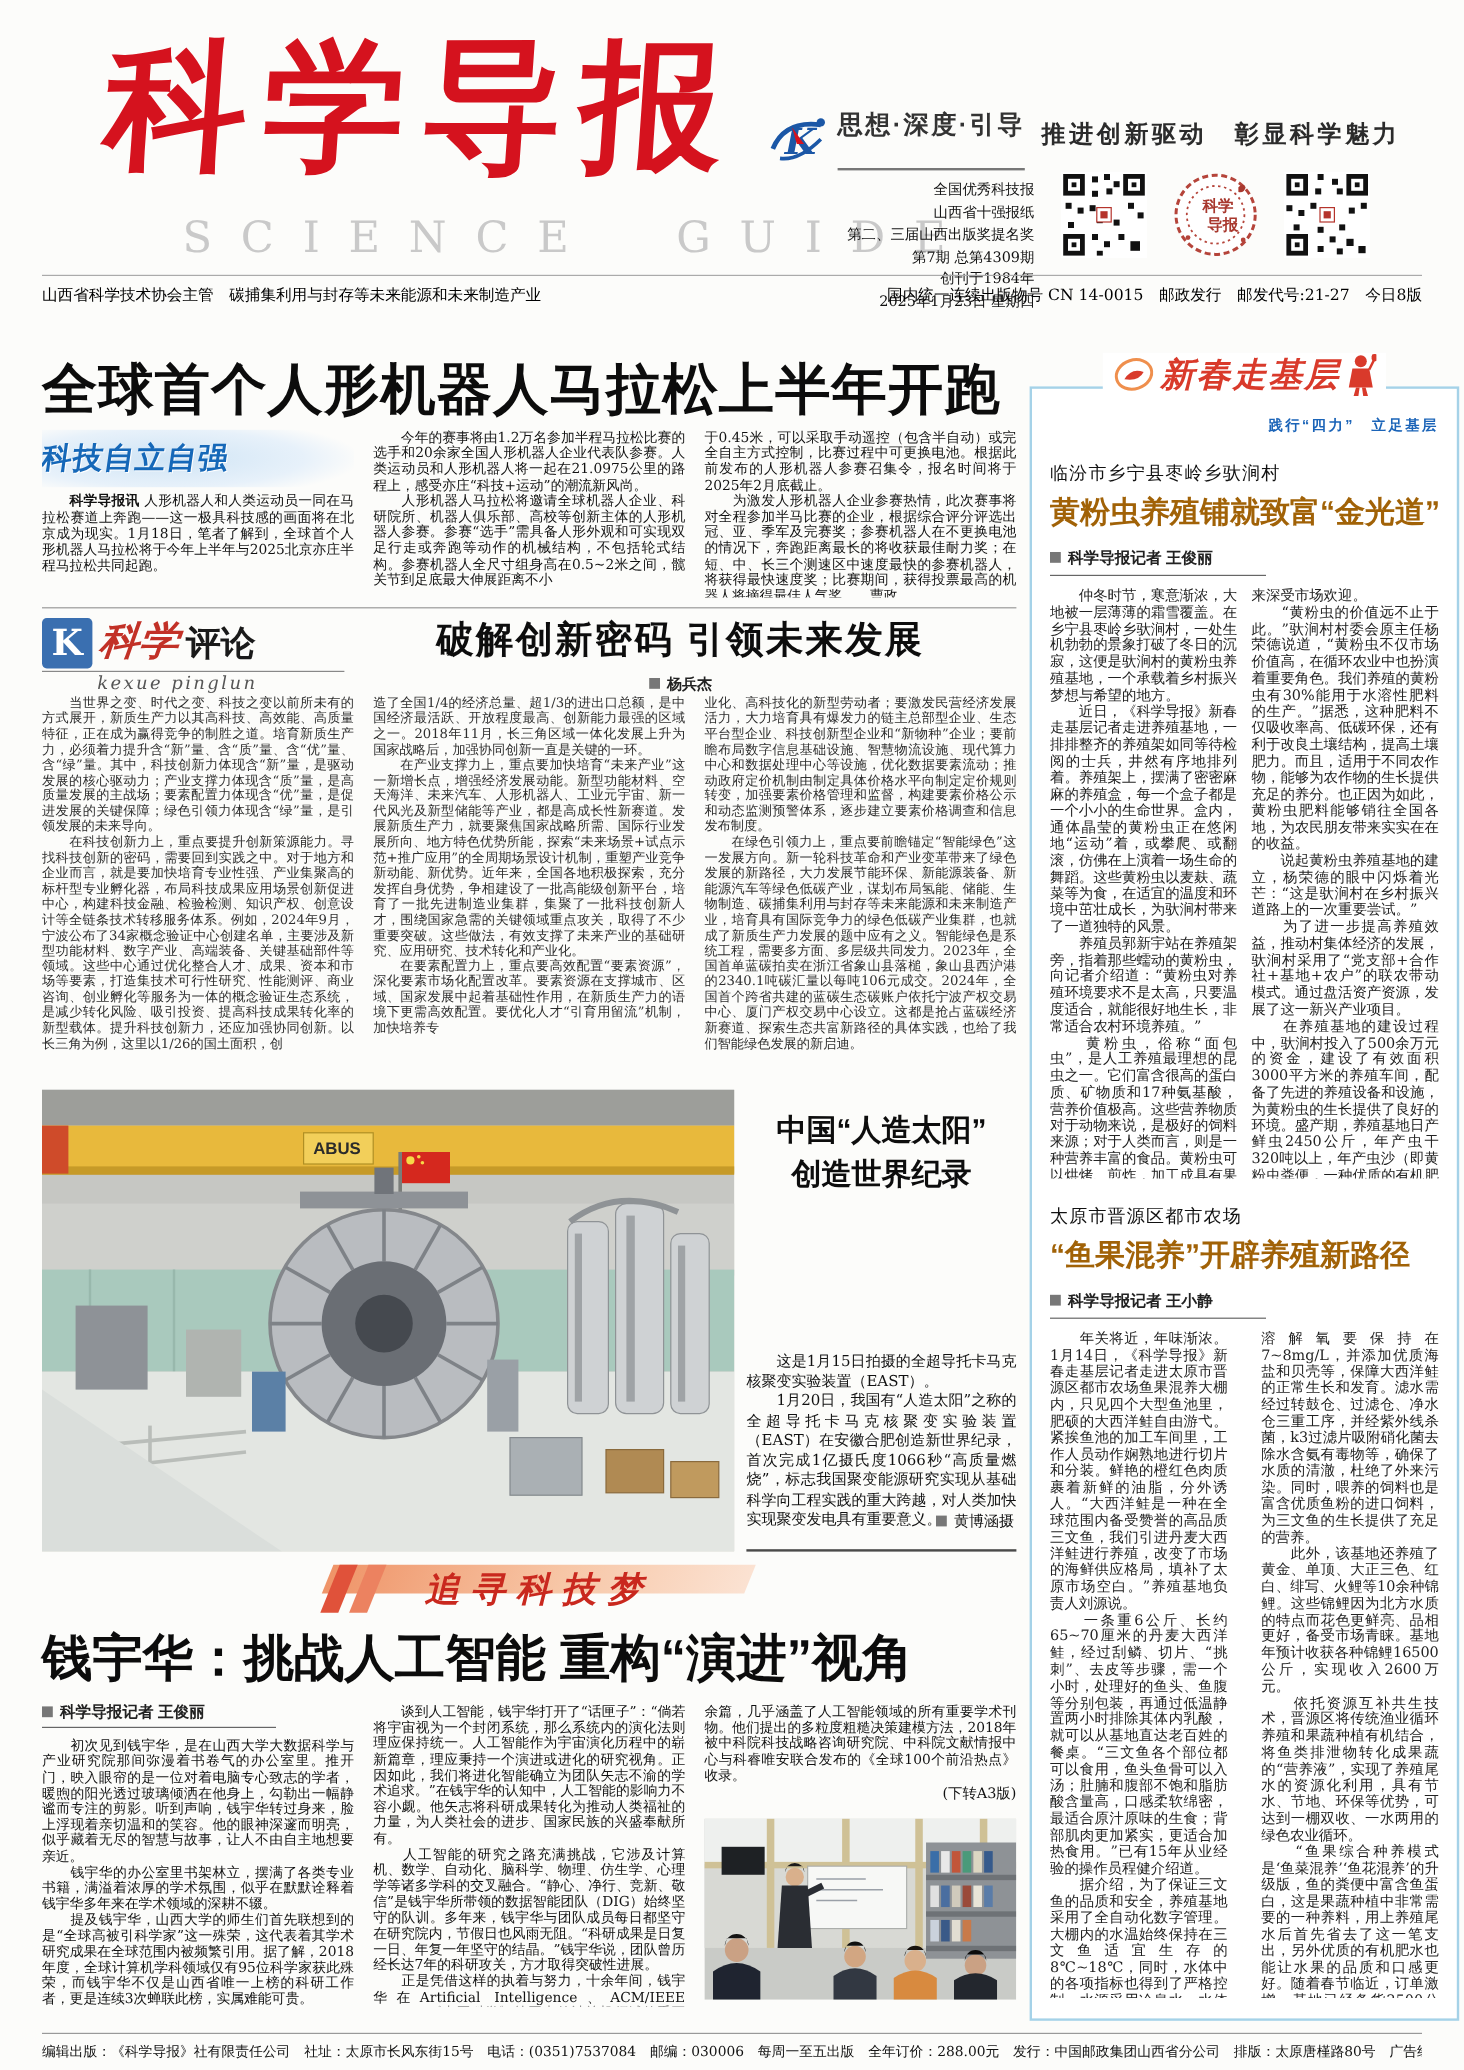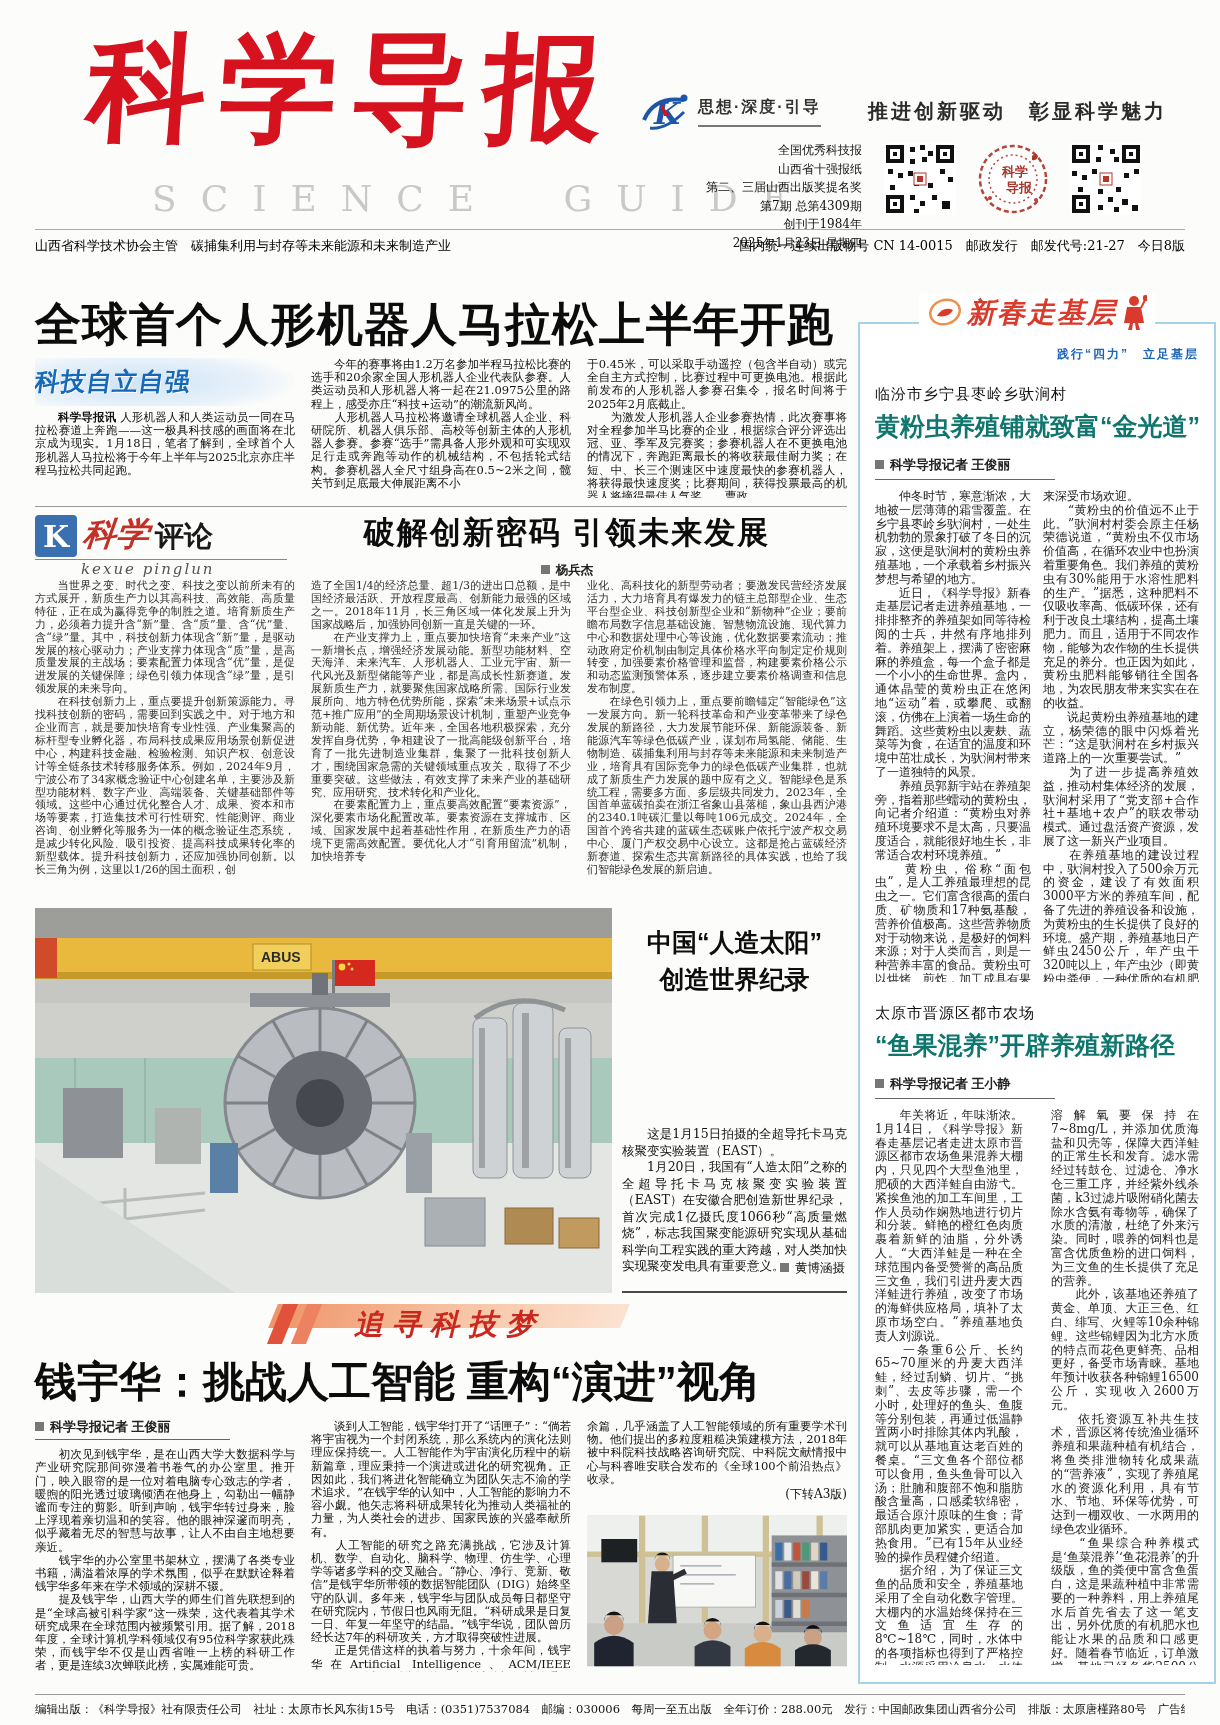--- a/index.html
+++ b/index.html
@@ -6,21 +6,21 @@
   body { background:#888; font-family:"Liberation Sans", sans-serif; }
   #page { position:relative; width:1220px; height:1725px; background:#fcfcfa; margin:0 auto; overflow:hidden; color:#111; }
 
   
   .mast-title { position:absolute; left:88px; top:10px; font-family:"DejaVu Serif",serif; font-weight:bold;
     font-size:118px; color:#d5121e; letter-spacing:14px; transform:skewX(-4deg); white-space:nowrap; }
   .mast-sub { position:absolute; left:152px; top:178px; font-family:"DejaVu Serif",serif; font-size:36px;
     color:#c9c9c9; letter-spacing:24px; word-spacing:30px; white-space:nowrap; }
   .mast-meta { position:absolute; left:640px; top:90px; width:222px; }
   .slogan-row { display:flex; align-items:center; gap:8px; }
-  .slogan { font-size:16px; font-weight:bold; color:#333; letter-spacing:2px; border-bottom:2px solid #777; padding-bottom:7px; }
+  .slogan { font-size:21px; font-weight:bold; color:#333; letter-spacing:2px; border-bottom:2px solid #777; padding-bottom:22px; }
   .honors { margin-top:7px; text-align:right; font-size:12px; line-height:18.5px; color:#111; font-family:"DejaVu Serif",serif; white-space:nowrap; }
   .motto { position:absolute; left:868px; top:98px; width:330px; font-size:20px; font-weight:600; color:#2b2b2b; letter-spacing:3px; white-space:nowrap; }
   .qr-row { position:absolute; left:884px; top:142px; display:flex; gap:20px; align-items:center; }
 
   .top-rule { position:absolute; left:35px; right:35px; top:229px; border-top:1px solid #aaa; }
   .org-line { position:absolute; left:35px; right:35px; top:237px; display:flex; justify-content:space-between;
     font-size:13px; color:#000; font-family:"DejaVu Serif",serif; white-space:nowrap; }
   .blue-bar { position:absolute; left:35px; right:35px; top:260px; height:21px; background:#2263b4; color:#fff;
     display:flex; justify-content:center; align-items:center; gap:46px; font-size:12.5px; }
 
@@ -76,21 +76,21 @@
   .jump { text-align:right; font-family:"DejaVu Serif",serif; font-size:12px; margin-top:2px; }
   .profile-photo { width:100%; height:168px; margin-top:6px; }
 
   
   .right-rail { position:absolute; left:858px; top:322px; width:358px; height:1362px; border:2px solid #a5d2e8; background:#fff; padding:0 15px; }
   .badge { position:absolute; top:-30px; left:50%; transform:translateX(-50%); background:#fff; padding:0 8px;
     display:flex; align-items:flex-start; gap:4px; white-space:nowrap; }
   .badge-text { font-family:"DejaVu Serif",serif; font-weight:900; font-style:italic; font-size:28px; color:#d93a2b; letter-spacing:2px; }
   .badge-sub { margin-top:22px; text-align:right; font-size:12px; font-weight:bold; color:#1b64b8; letter-spacing:2px; }
   .rail-kicker { margin-top:22px; font-size:15px; color:#111; letter-spacing:1px; }
-  .rail-headline { margin-top:6px; font-size:25px; font-weight:900; color:#0f766e; white-space:nowrap; }
+  .rail-headline { margin-top:6px; font-size:25px; font-weight:900; color:#a16207; white-space:nowrap; }
   .rail-byline { margin-top:13px; font-size:13px; font-weight:bold; color:#222; border-bottom:1px solid #666; padding-bottom:5px; width:180px; }
   .rail-body { margin-top:10px; display:flex; gap:12px; overflow:hidden; }
   .rcol { width:50%; font-family:"DejaVu Serif",serif; font-size:12px; line-height:13.8px; text-align:justify; color:#222; }
   .h498 { height:492px; } .h556 { height:556px;gap:28px; }
 
   .page-footer { position:absolute; left:35px; right:35px; top:1694px; border-top:1px solid #999; padding-top:7px;
     font-size:11.5px; color:#111; font-family:"DejaVu Serif",serif; white-space:nowrap; overflow:hidden; }
 </style>
 </head>
 <body>

